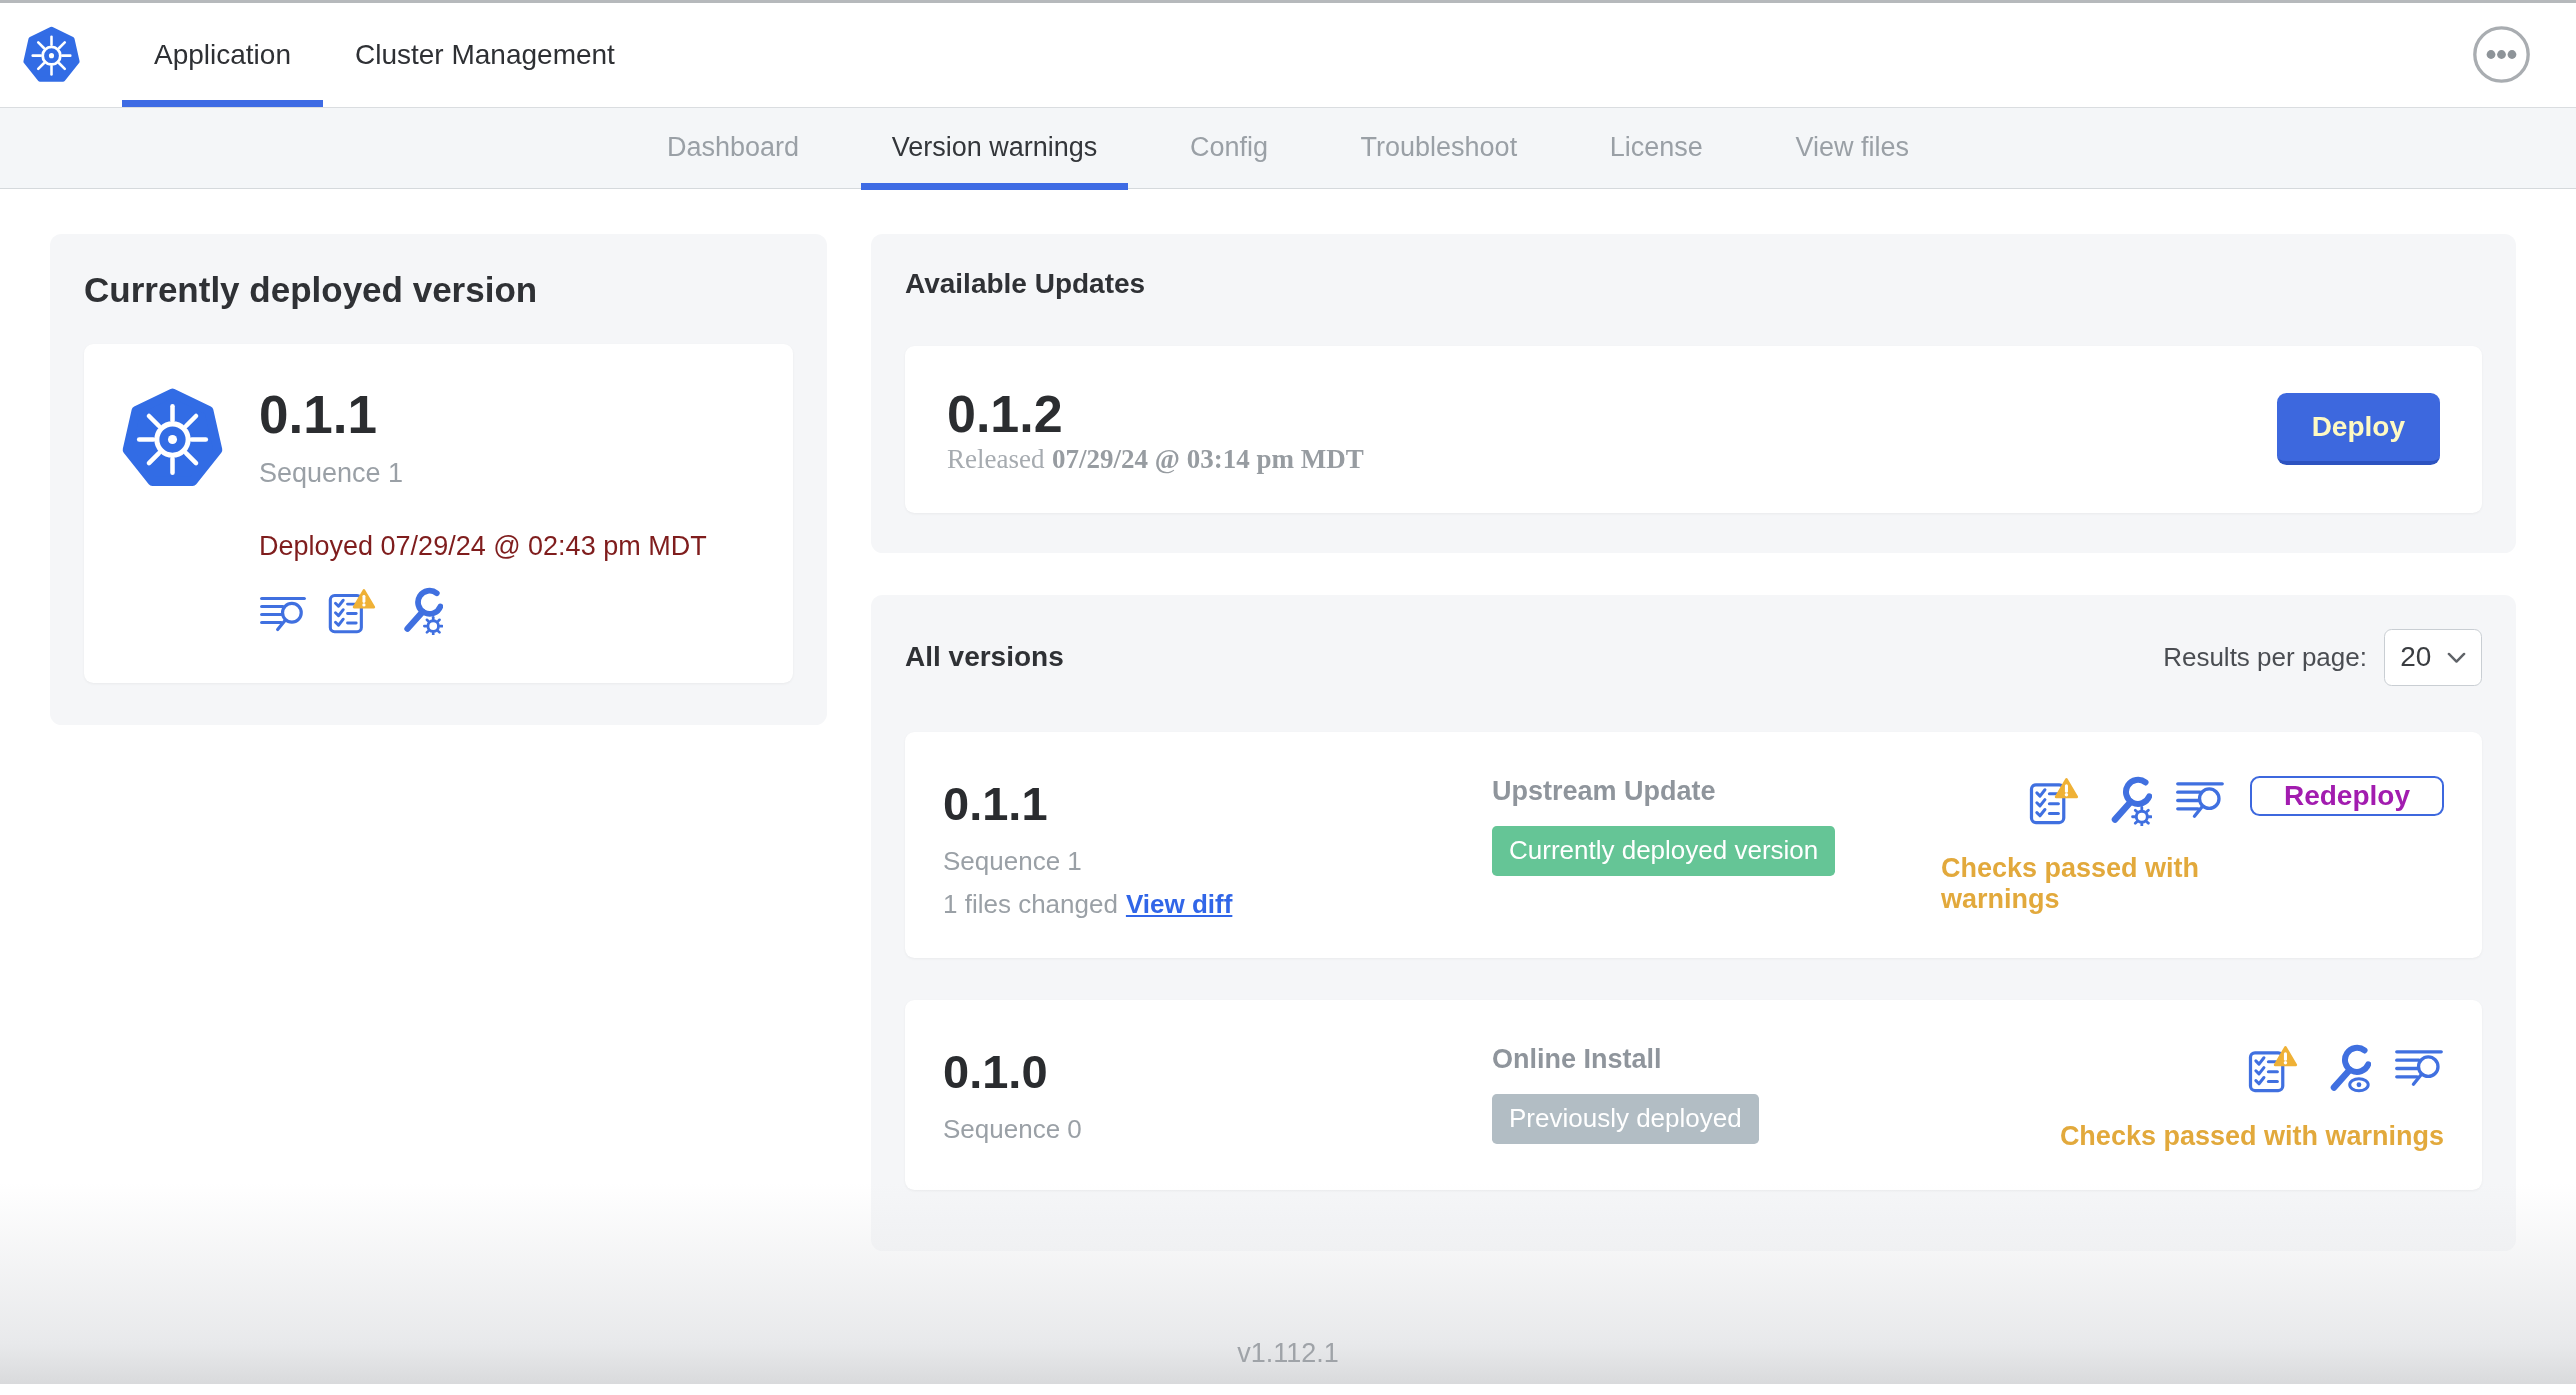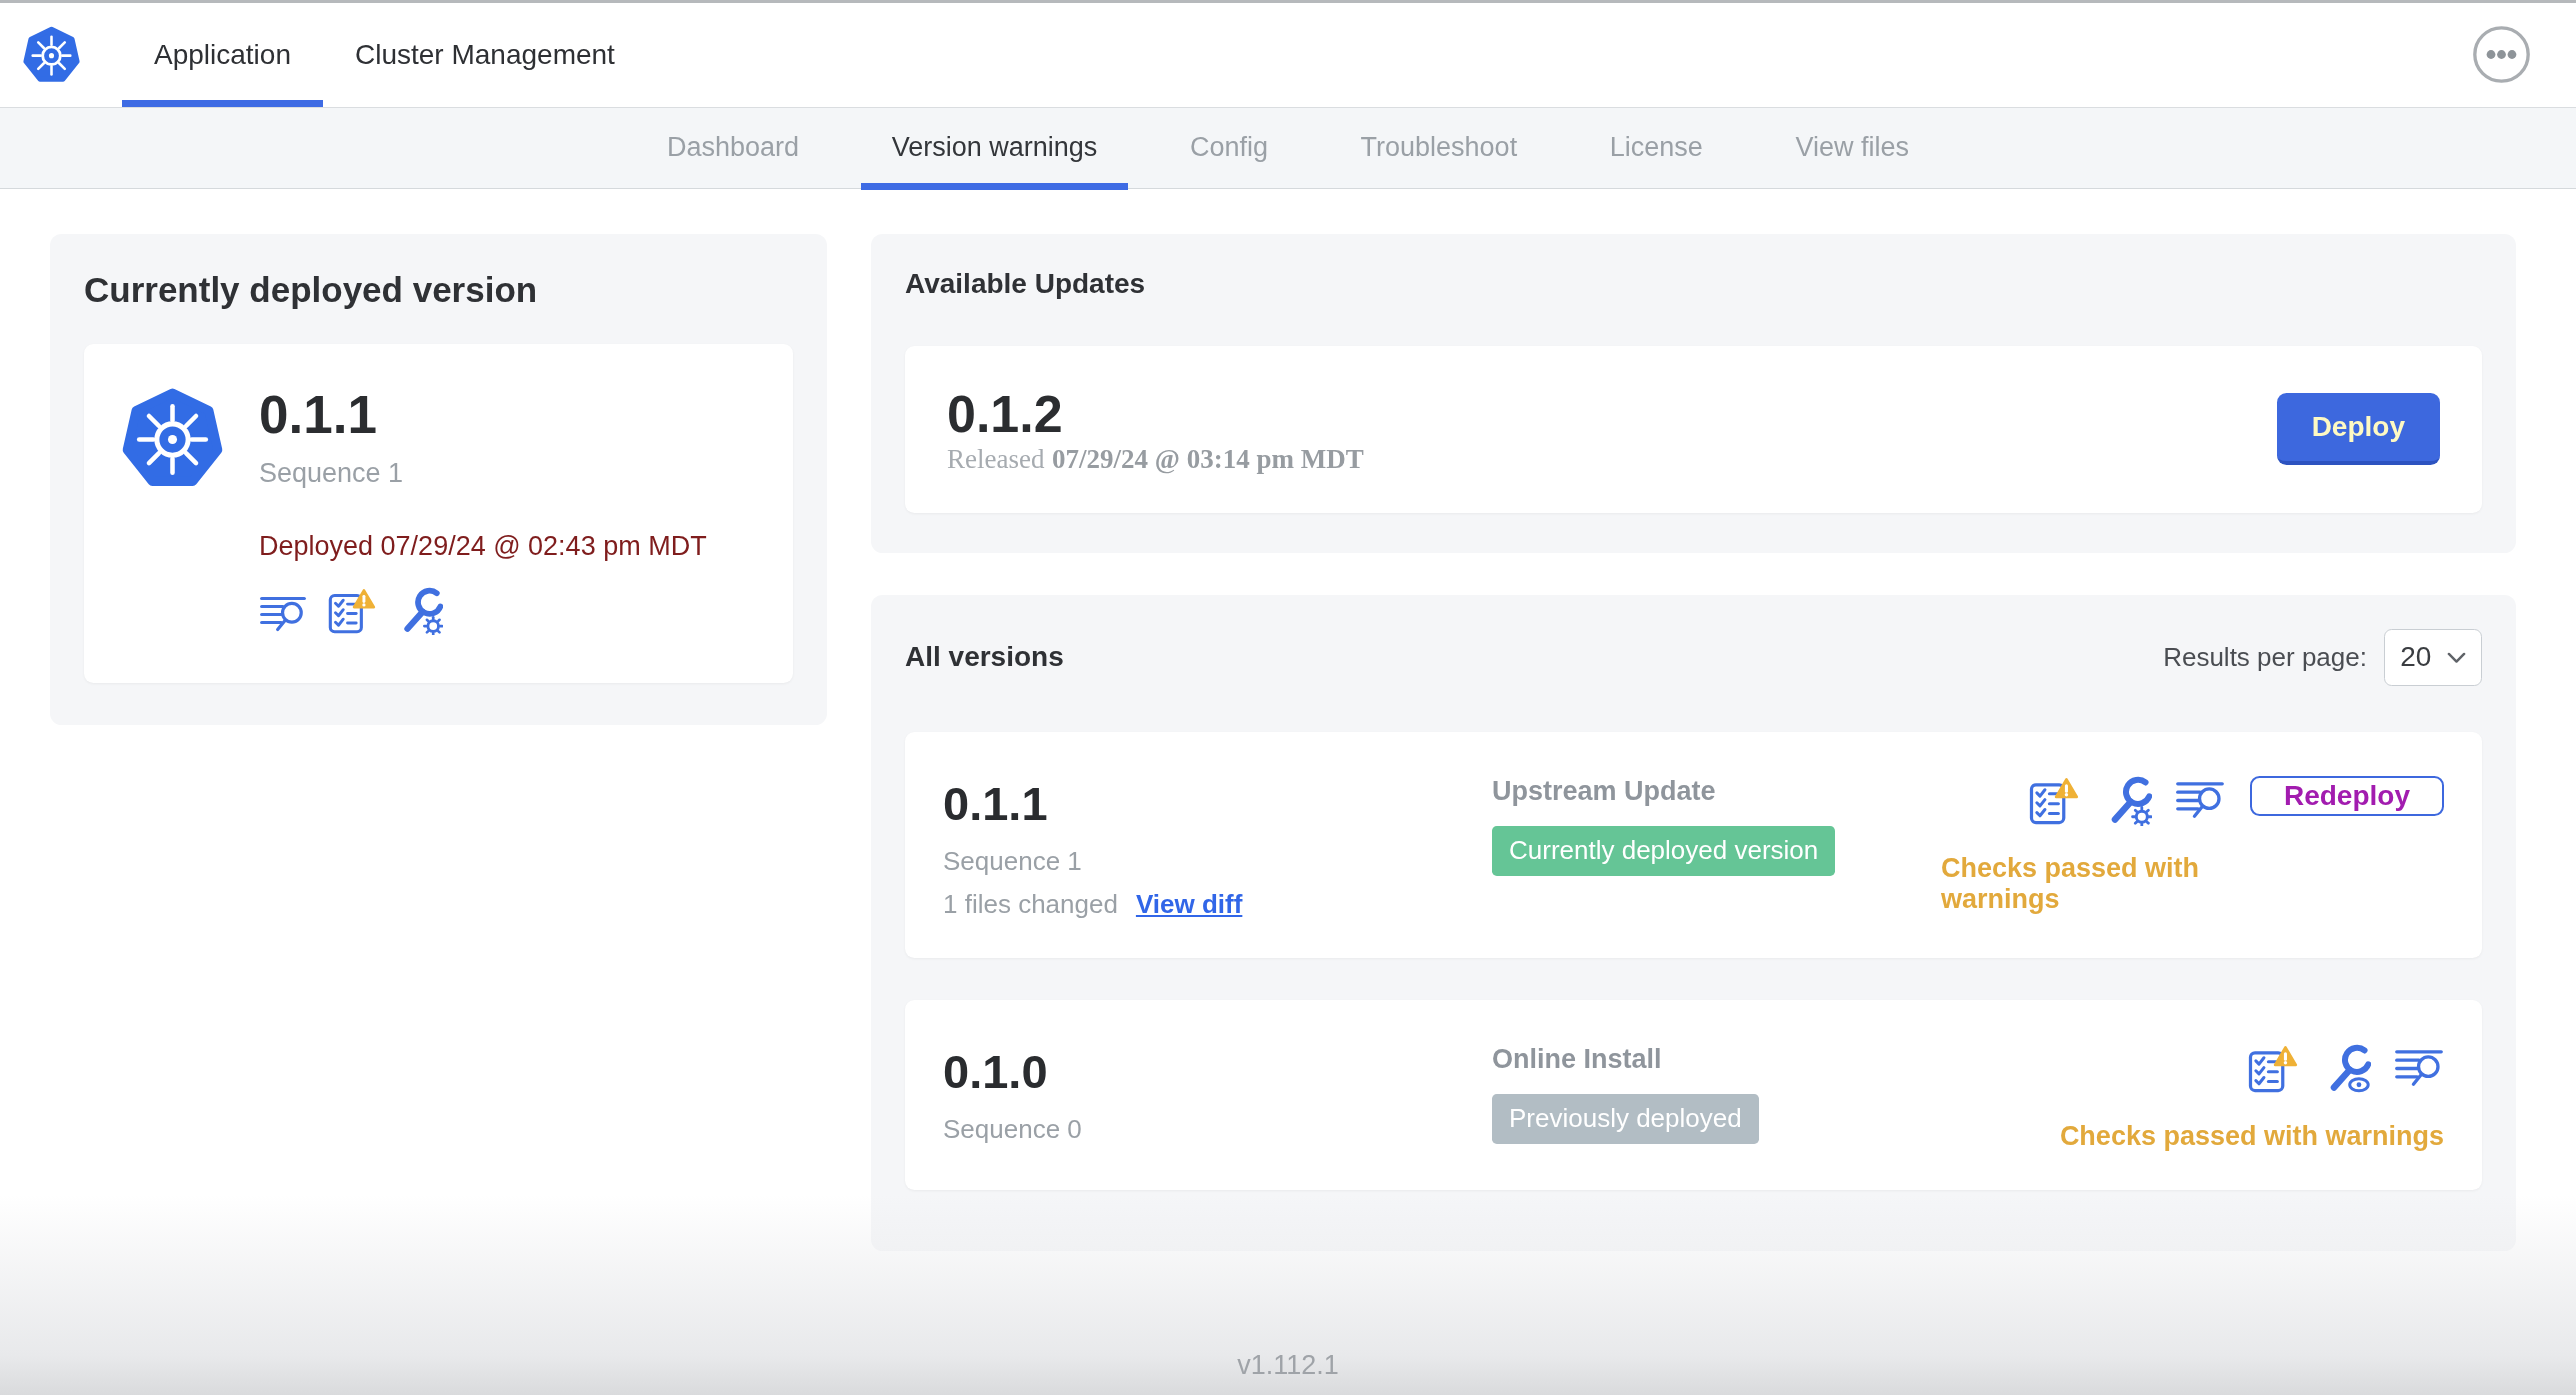--- a/index.html
+++ b/index.html
@@ -53,36 +53,36 @@
   .allver-card { padding:34px 34px 61px; }
   .av-header { display:flex; justify-content:space-between; align-items:center; }
   .rpp { display:flex; align-items:center; gap:17px; font-size:26px; color:#4a4d52; }
   .select { background:#fff; border:1.9px solid #c9ced3; border-radius:7.6px; padding:11.5px 15.3px; display:flex; align-items:center; gap:15.3px; font-size:28px; color:#3a3d41; cursor:pointer; }
 
   .vrow { margin-top:42px; background:#fff; border-radius:9.5px; padding:44px 38px 38px; display:flex; align-items:flex-start; box-shadow:0 1px 2.9px rgba(0,0,0,.05); }
   .vrow.first { margin-top:46px; }
   .v-left { width:549px; flex:none; }
   .v-ver { font-size:47px; font-weight:bold; color:#2a2c2f; }
   .v-seq { margin-top:15.3px; font-size:26px; color:#9aa0a6; }
-  .v-files { margin-top:11.5px; display:flex; align-items:center; gap:18px; font-size:26px; color:#9aa0a6; }
+  .v-files { margin-top:11.5px; display:flex; align-items:center; gap:8px; font-size:26px; color:#9aa0a6; }
   .viewdiff { color:#3166e8; font-weight:bold; text-decoration:underline; cursor:pointer; }
   .v-mid { flex:none; width:449px; }
   .v-src { font-size:27px; font-weight:bold; color:#8f959c; }
   .badge { display:inline-block; margin-top:19px; padding:9.5px 17px; border-radius:4.8px; font-size:26px; color:#fff; }
   .badge-green { background:#65c596; }
   .badge-gray { background:#b2bdc4; }
   .v-right { margin-left:auto; display:flex; align-items:flex-start; }
   .checks-col { display:flex; flex-direction:column; align-items:flex-end; }
   .icons-row { display:flex; align-items:center; gap:23px; }
   .icons-row .ic { cursor:pointer; }
   .status { margin-top:23px; font-size:27px; font-weight:bold; color:#e2a93c; cursor:pointer; }
   .redeploy-btn { margin-left:25px; background:#fff; border:2.9px solid #3d68de; color:#a21caf; font-family:inherit; font-size:28px; font-weight:bold; padding:2px 32px; border-radius:9.5px; cursor:pointer; }
 
   
-  .footer { position:absolute; left:0; right:0; bottom:0; height:201px; background:linear-gradient(180deg, rgba(245,246,247,0) 0%, #e8e9eb 80%, #d9dadc 100%); display:flex; justify-content:center; align-items:flex-end; padding-bottom:15.3px; font-size:27px; color:#9fa3a8; pointer-events:none; }
+  .footer { position:absolute; left:0; right:0; bottom:12px; height:201px; background:linear-gradient(180deg, rgba(245,246,247,0) 0%, #e8e9eb 80%, #d9dadc 100%); display:flex; justify-content:center; align-items:flex-end; padding-bottom:15.3px; font-size:27px; color:#9fa3a8; pointer-events:none; }
 </style>
 </head>
 <body>
 
 <div class="top-hairline"></div>
 
 <div class="header">
   <div class="logo-wrap">
     <svg width="57" height="59" viewBox="0 0 100 100">
       <polygon points="50,6 14,23.3 5.2,62.2 30,93.4 70,93.4 94.8,62.2 86,23.3" fill="#326ce5" stroke="#326ce5" stroke-width="9" stroke-linejoin="round"></polygon>

